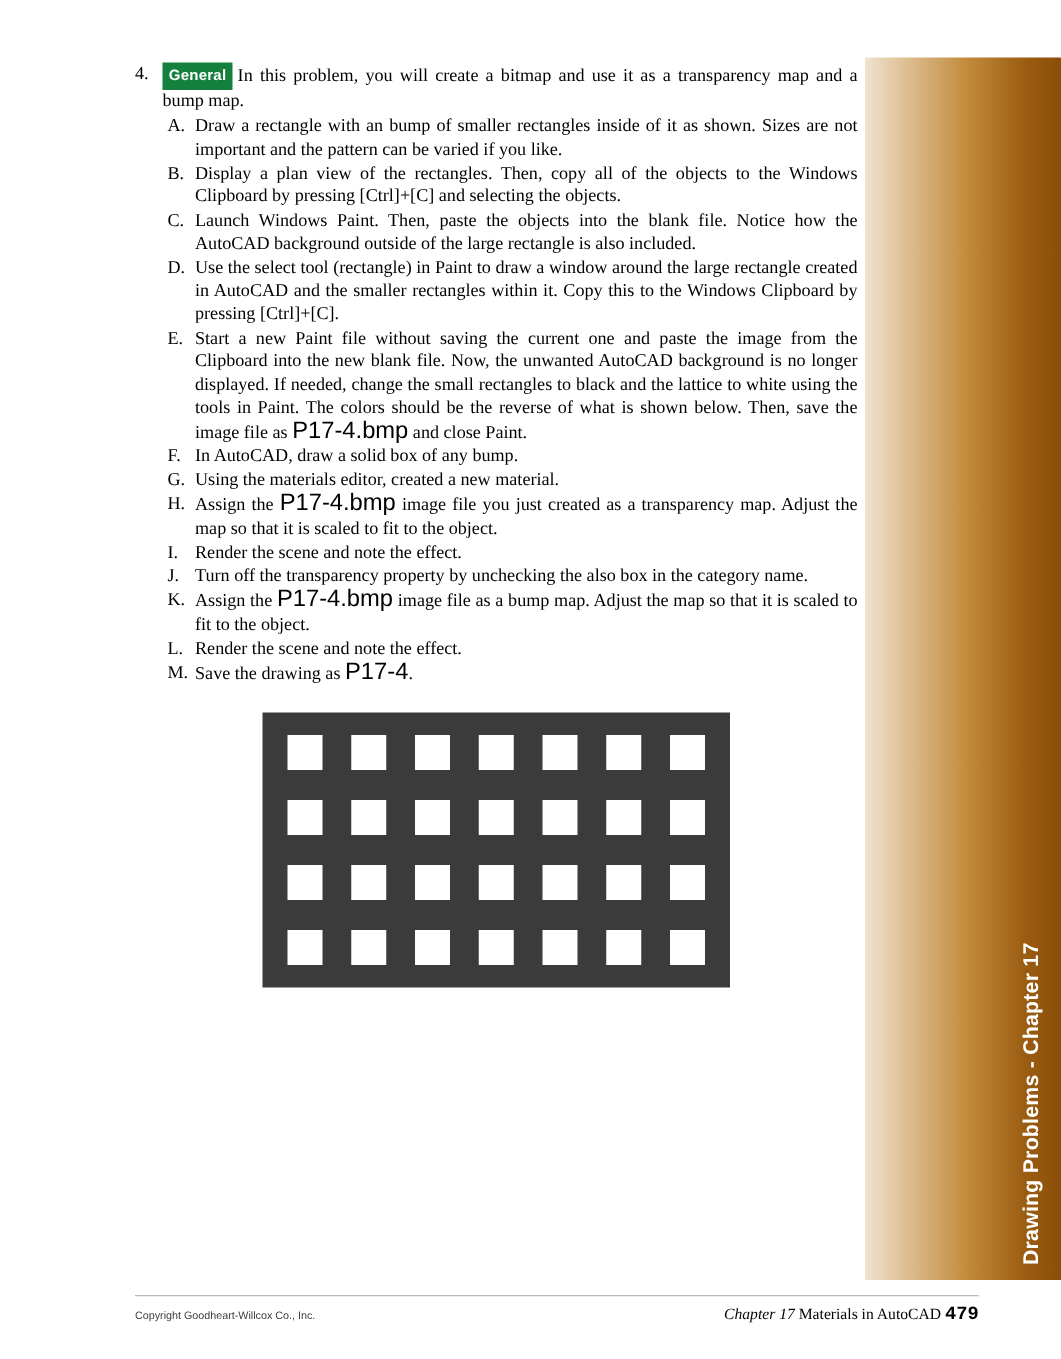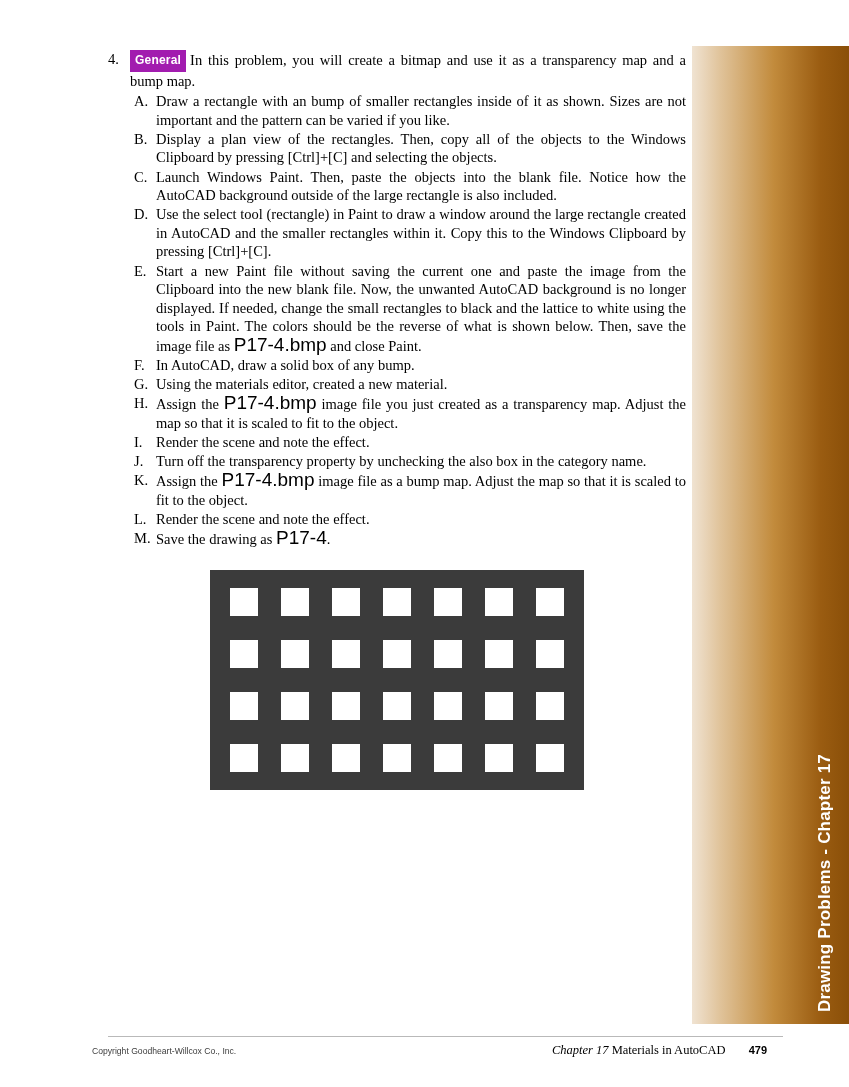--- a/index.html
+++ b/index.html
@@ -55,21 +55,21 @@
     text-align: left;
   }
   .problem-body {
     flex: 1;
     font-size: 14.5px;
     line-height: 18.6px;
     text-align: justify;
   }
   .badge {
     display: inline-block;
-    background: #a21caf;
+    background: #15803d;
     color: #ffffff;
     font-family: "Liberation Sans", sans-serif;
     font-weight: bold;
     font-size: 12px;
     padding: 1px 5px 2px 5px;
     margin-right: 4px;
     vertical-align: 1px;
     letter-spacing: 0.2px;
   }
 
@@ -119,43 +119,43 @@
 
   
   .footer-rule {
     position: absolute;
     left: 108px; top: 1036px;
     width: 675px; height: 1px;
     background: #b9b9b9;
   }
   .footer {
     position: absolute;
-    left: 92px; top: 1043px;
+    left: 108px; top: 1043px;
     width: 675px;
     display: flex;
     justify-content: space-between;
     align-items: baseline;
   }
   .copyright {
     font-family: "Liberation Sans", sans-serif;
     font-size: 8.6px;
     color: #3d3d3d;
   }
   .footer-right {
     font-size: 12.5px;
   }
   .footer-right .chap {
     font-style: italic;
     margin-left: 15px;
   }
   .footer-right .pagenum {
-    font-family: Liberation Sans, sans-serif;
+    font-family: Liberation Mono, monospace;
     font-weight: bold;
-    font-size: 11px;
-    margin-left: 20px;
+    font-size: 15px;
+    margin-left: 0;
   }
 </style>
 </head>
 <body>
 
 <div class="side-tab">
   <div class="side-tab-label">Drawing Problems - Chapter 17</div>
 </div>
 
 <div class="content">

